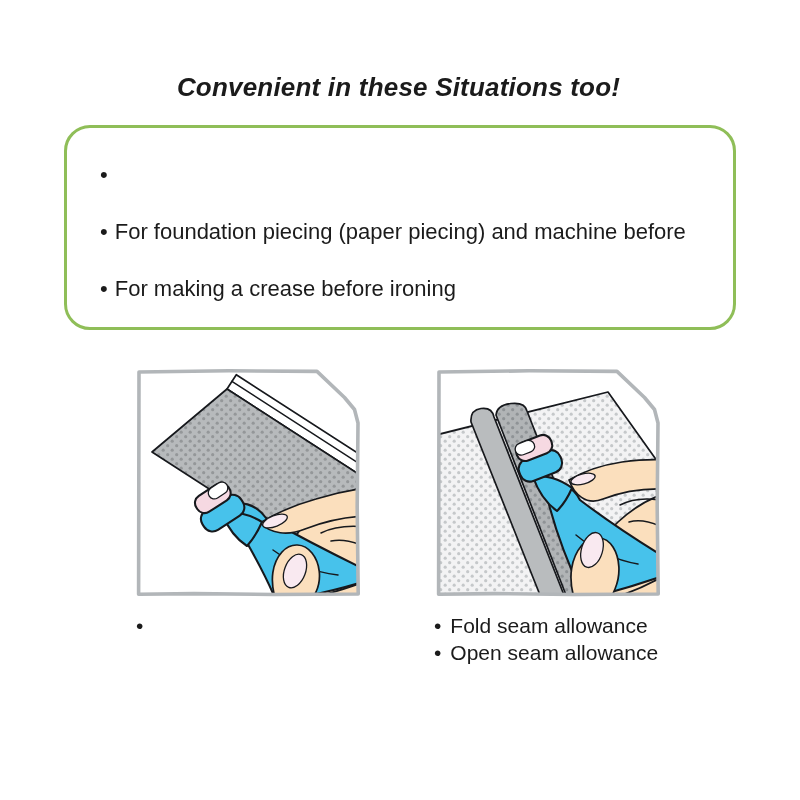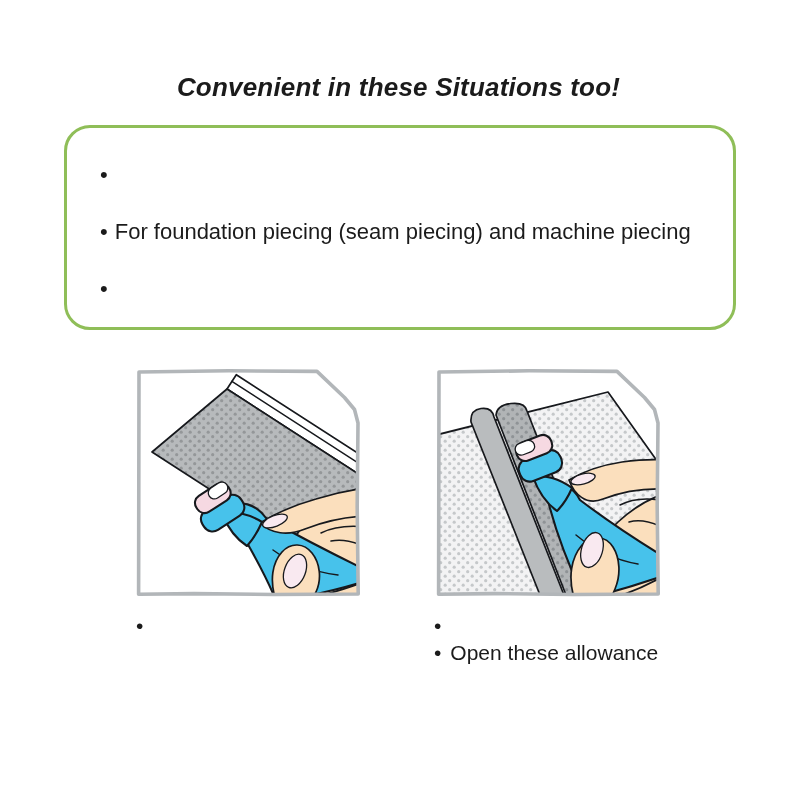--- a/index.html
+++ b/index.html
@@ -63,24 +63,25 @@
   </svg>
 
   <h1 class="page-title">Convenient in these Situations too!</h1>
 
   <div class="situations-box">
     <div class="situation-item">
       <span class="bullet">•</span>
     </div>
     <div class="situation-item">
       <span class="bullet">•</span>
-      <span>For foundation piecing (seam piecing) and machine piecing</span>
+      <span>For foundation piecing (paper piecing) and machine before</span>
     </div>
     <div class="situation-item">
       <span class="bullet">•</span>
+      <span>For making a crease before ironing</span>
     </div>
   </div>
 
   <div class="figure" id="figure-left">
     <svg width="232" height="231" viewBox="0 0 232 231">
       <defs>
         <path id="frameL" d="M5 5 L95 3.8 L183 4.4 L210.5 30.5 L220.5 42.5 L224 56 L223.2 140 L224.2 227 L140 227.5 L60 226.6 L4.6 227.3 Z"></path>
         <clipPath id="clipL">
             <use href="#frameL"></use>
           </clipPath>
@@ -171,20 +172,21 @@
 
   <div class="caption" id="caption-left">
     <div class="caption-line">
       <span class="bullet">•</span>
     </div>
   </div>
 
   <div class="caption" id="caption-right">
     <div class="caption-line">
       <span class="bullet">•</span>
+      <span>Fold seam allowance</span>
     </div>
     <div class="caption-line">
       <span class="bullet">•</span>
-      <span>Open these allowance</span>
+      <span>Open seam allowance</span>
     </div>
   </div>
 
 </div>
 
 </body></html>

